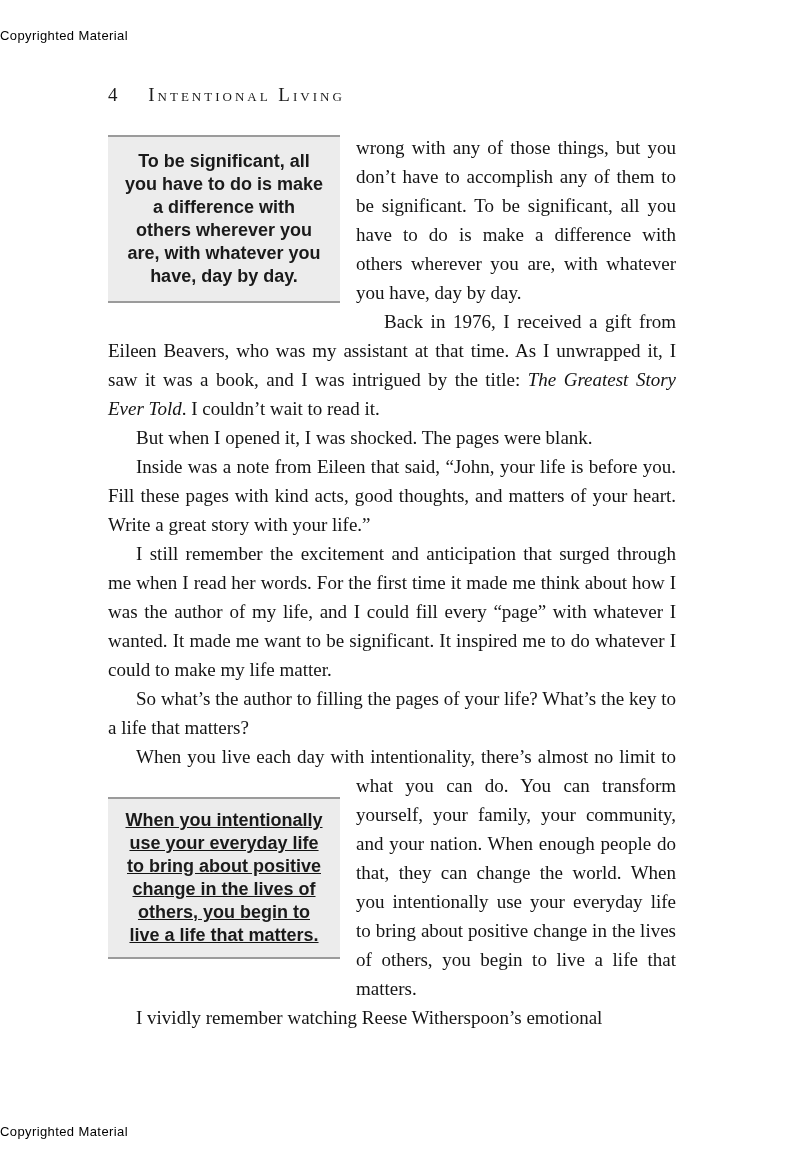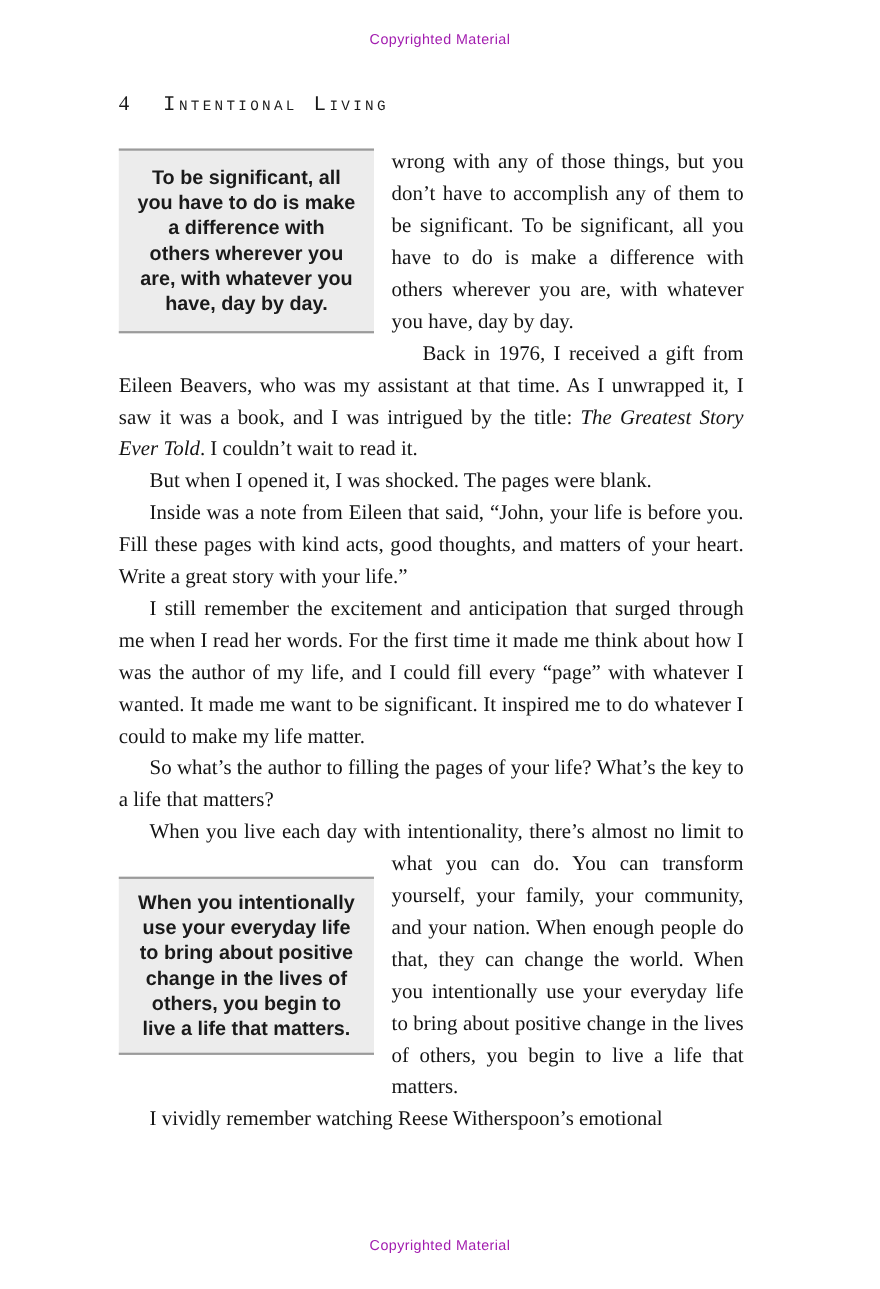--- a/index.html
+++ b/index.html
@@ -9,25 +9,25 @@
     height: 1172px;
     background: #ffffff;
     font-family: "Liberation Serif", serif;
     color: #141414;
     overflow: hidden;
   }
   .copyright {
     position: absolute;
     left: 0;
     width: 100%;
-    text-align: center;
+    text-align: left;
     font-family: "Liberation Sans", sans-serif;
     font-size: 13px;
     letter-spacing: 0.4px;
-    color: #a21caf;
+    color: #000000;
   }
   .copyright.top { top: 28px; }
   .copyright.bottom { top: 1124px; }
 
   .content {
     position: absolute;
     left: 108px;
     top: 84px;
     width: 568px;
   }
@@ -37,21 +37,20 @@
     font-size: 19px;
     color: #1a1a1a;
     white-space: nowrap;
   }
   .pagenum { display: inline-block; }
   .booktitle {
     display: inline-block;
     margin-left: 26px;
     font-variant: small-caps;
     letter-spacing: 3px;
-    font-family: Liberation Mono, monospace;
   }
 
   .body-text {
     font-size: 19px;
     line-height: 29px;
     text-align: justify;
   }
   .par { margin: 0; }
   .indent { text-indent: 28px; }
   .italic { font-style: italic; }
@@ -71,21 +70,21 @@
     padding: 13px 16px;
     font-family: "Liberation Sans", sans-serif;
     font-weight: bold;
     font-size: 18px;
     line-height: 23px;
     text-align: center;
     text-indent: 0;
     color: #1a1a1a;
   }
   .pq1 { margin-top: 2px; padding-bottom: 16px; }
-  .pq2 { padding-top: 26px; padding-bottom: 40px; }
+  .pq2 { padding-top: 26px; padding-bottom: 40px; text-decoration: underline; }
   .pq2 .pq-box { padding-top: 10px; padding-bottom: 10px; }
 </style>
 </head>
 <body>
 
 <div class="page">
 
   <div class="copyright top">Copyrighted Material</div>
 
   <div class="content">

